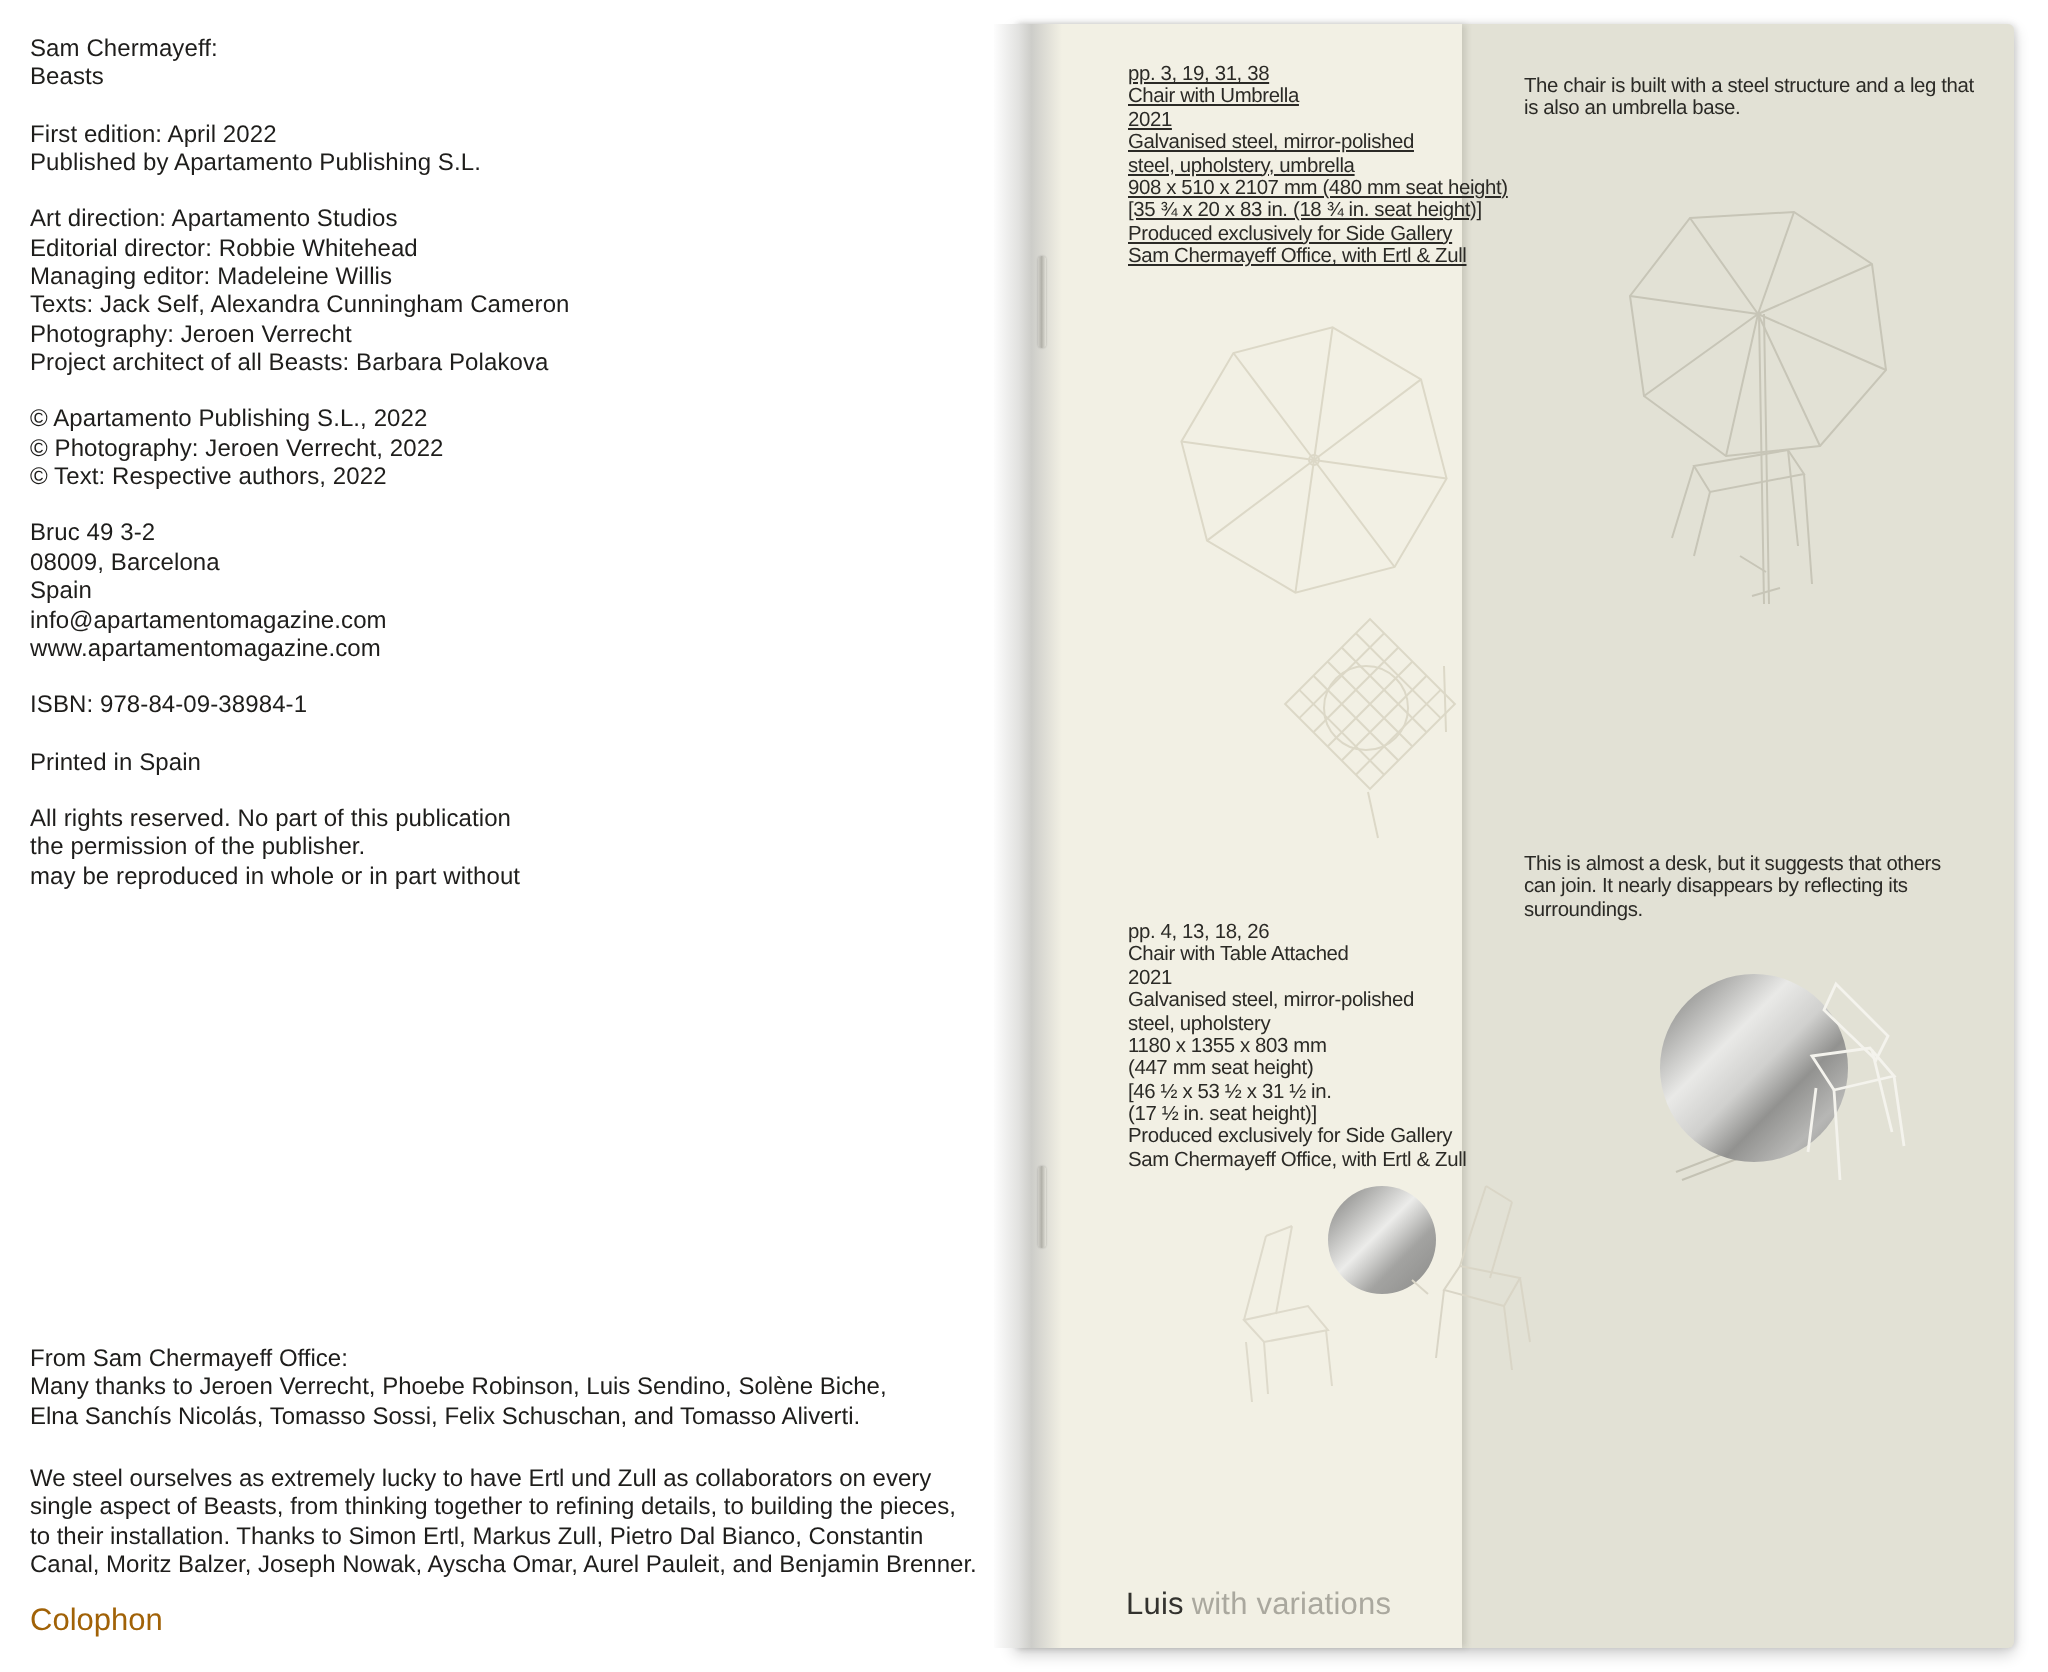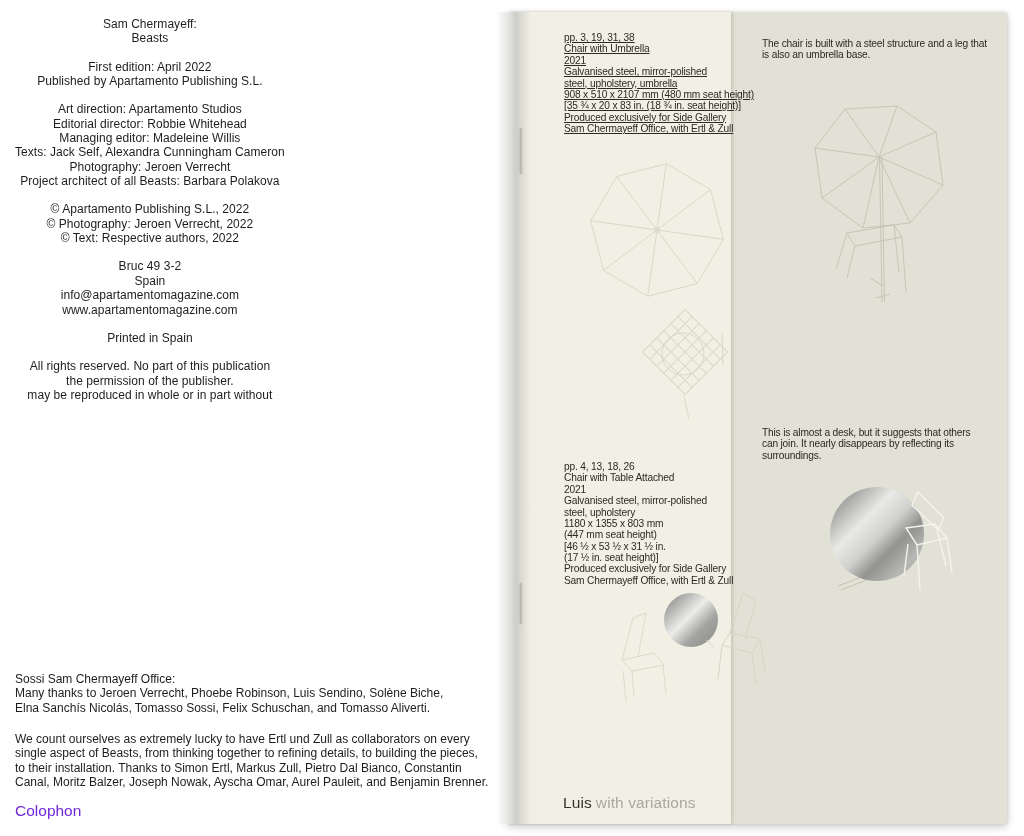--- a/index.html
+++ b/index.html
@@ -1,25 +1,25 @@
 <!DOCTYPE html>
 <html><head>
 <meta charset="utf-8">
 <style>
   html,body{margin:0;padding:0;width:1024px;height:836px;background:#ffffff;overflow:hidden;}
   body{position:relative;font-family:"Liberation Sans","DejaVu Sans",sans-serif;}
 
   
   .colophon-text{position:absolute;left:15px;top:17px;font-size:12px;line-height:14.35px;
-    color:#1e1d1b;letter-spacing:0.05px;text-align:center;}
+    color:#1e1d1b;letter-spacing:0.05px;}
   .cblock{margin:0 0 14px 0;}
   .ack-text{position:absolute;left:15px;top:672px;font-size:12px;line-height:14.35px;color:#1e1d1b;}
   .ack-text .cblock{margin-bottom:17px;}
   .line{white-space:nowrap;}
-  .colophon-footer{position:absolute;left:15px;top:802px;font-size:15.5px;color:#6d28d9;}
+  .colophon-footer{position:absolute;left:15px;top:802px;font-size:15.5px;color:#a16207;}
 
   
   .page{position:absolute;left:507px;top:12px;width:500px;height:812px;background:#e2e1d5;
     border-radius:2px 3px 3px 2px;
     box-shadow:0 3px 8px rgba(0,0,0,0.20), 1px 0 3px rgba(0,0,0,0.10);}
   .overlay{position:absolute;left:0;top:0;width:224px;height:812px;background:#f2f0e4;
     box-shadow:2px 0 3px rgba(70,70,55,0.16);border-radius:2px 0 0 2px;}
   .gutter{position:absolute;left:-10px;top:0;width:34px;height:812px;
     background:linear-gradient(90deg,#fdfdfd 0%,#e2e2e0 36%,#cdcdc9 55%,rgba(240,238,226,0) 100%);}
   .staple{position:absolute;left:12px;width:4px;border-radius:2px;
@@ -62,42 +62,46 @@
     <div class="line">Photography: Jeroen Verrecht</div>
     <div class="line">Project architect of all Beasts: Barbara Polakova</div>
   </div>
   <div class="cblock">
     <div class="line">© Apartamento Publishing S.L., 2022</div>
     <div class="line">© Photography: Jeroen Verrecht, 2022</div>
     <div class="line">© Text: Respective authors, 2022</div>
   </div>
   <div class="cblock">
     <div class="line">Bruc 49 3-2</div>
+    <div class="line">08009, Barcelona</div>
     <div class="line">Spain</div>
     <div class="line">info@apartamentomagazine.com</div>
     <div class="line">www.apartamentomagazine.com</div>
   </div>
   <div class="cblock">
+    <div class="line">ISBN: 978-84-09-38984-1</div>
+  </div>
+  <div class="cblock">
     <div class="line">Printed in Spain</div>
   </div>
   <div class="cblock">
     <div class="line">All rights reserved. No part of this publication</div>
     <div class="line">the permission of the publisher.</div>
     <div class="line">may be reproduced in whole or in part without</div>
   </div>
 </div>
 
 <div class="ack-text">
   <div class="cblock">
-    <div class="line">Sossi Sam Chermayeff Office:</div>
+    <div class="line">From Sam Chermayeff Office:</div>
     <div class="line">Many thanks to Jeroen Verrecht, Phoebe Robinson, Luis Sendino, Solène Biche,</div>
     <div class="line">Elna Sanchís Nicolás, Tomasso Sossi, Felix Schuschan, and Tomasso Aliverti.</div>
   </div>
   <div class="cblock">
-    <div class="line">We count ourselves as extremely lucky to have Ertl und Zull as collaborators on every</div>
+    <div class="line">We steel ourselves as extremely lucky to have Ertl und Zull as collaborators on every</div>
     <div class="line">single aspect of Beasts, from thinking together to refining details, to building the pieces,</div>
     <div class="line">to their installation. Thanks to Simon Ertl, Markus Zull, Pietro Dal Bianco, Constantin</div>
     <div class="line">Canal, Moritz Balzer, Joseph Nowak, Ayscha Omar, Aurel Pauleit, and Benjamin Brenner.</div>
   </div>
 </div>
 
 <div class="colophon-footer">Colophon</div>
 
 <div class="page">
   <div class="overlay"></div>

